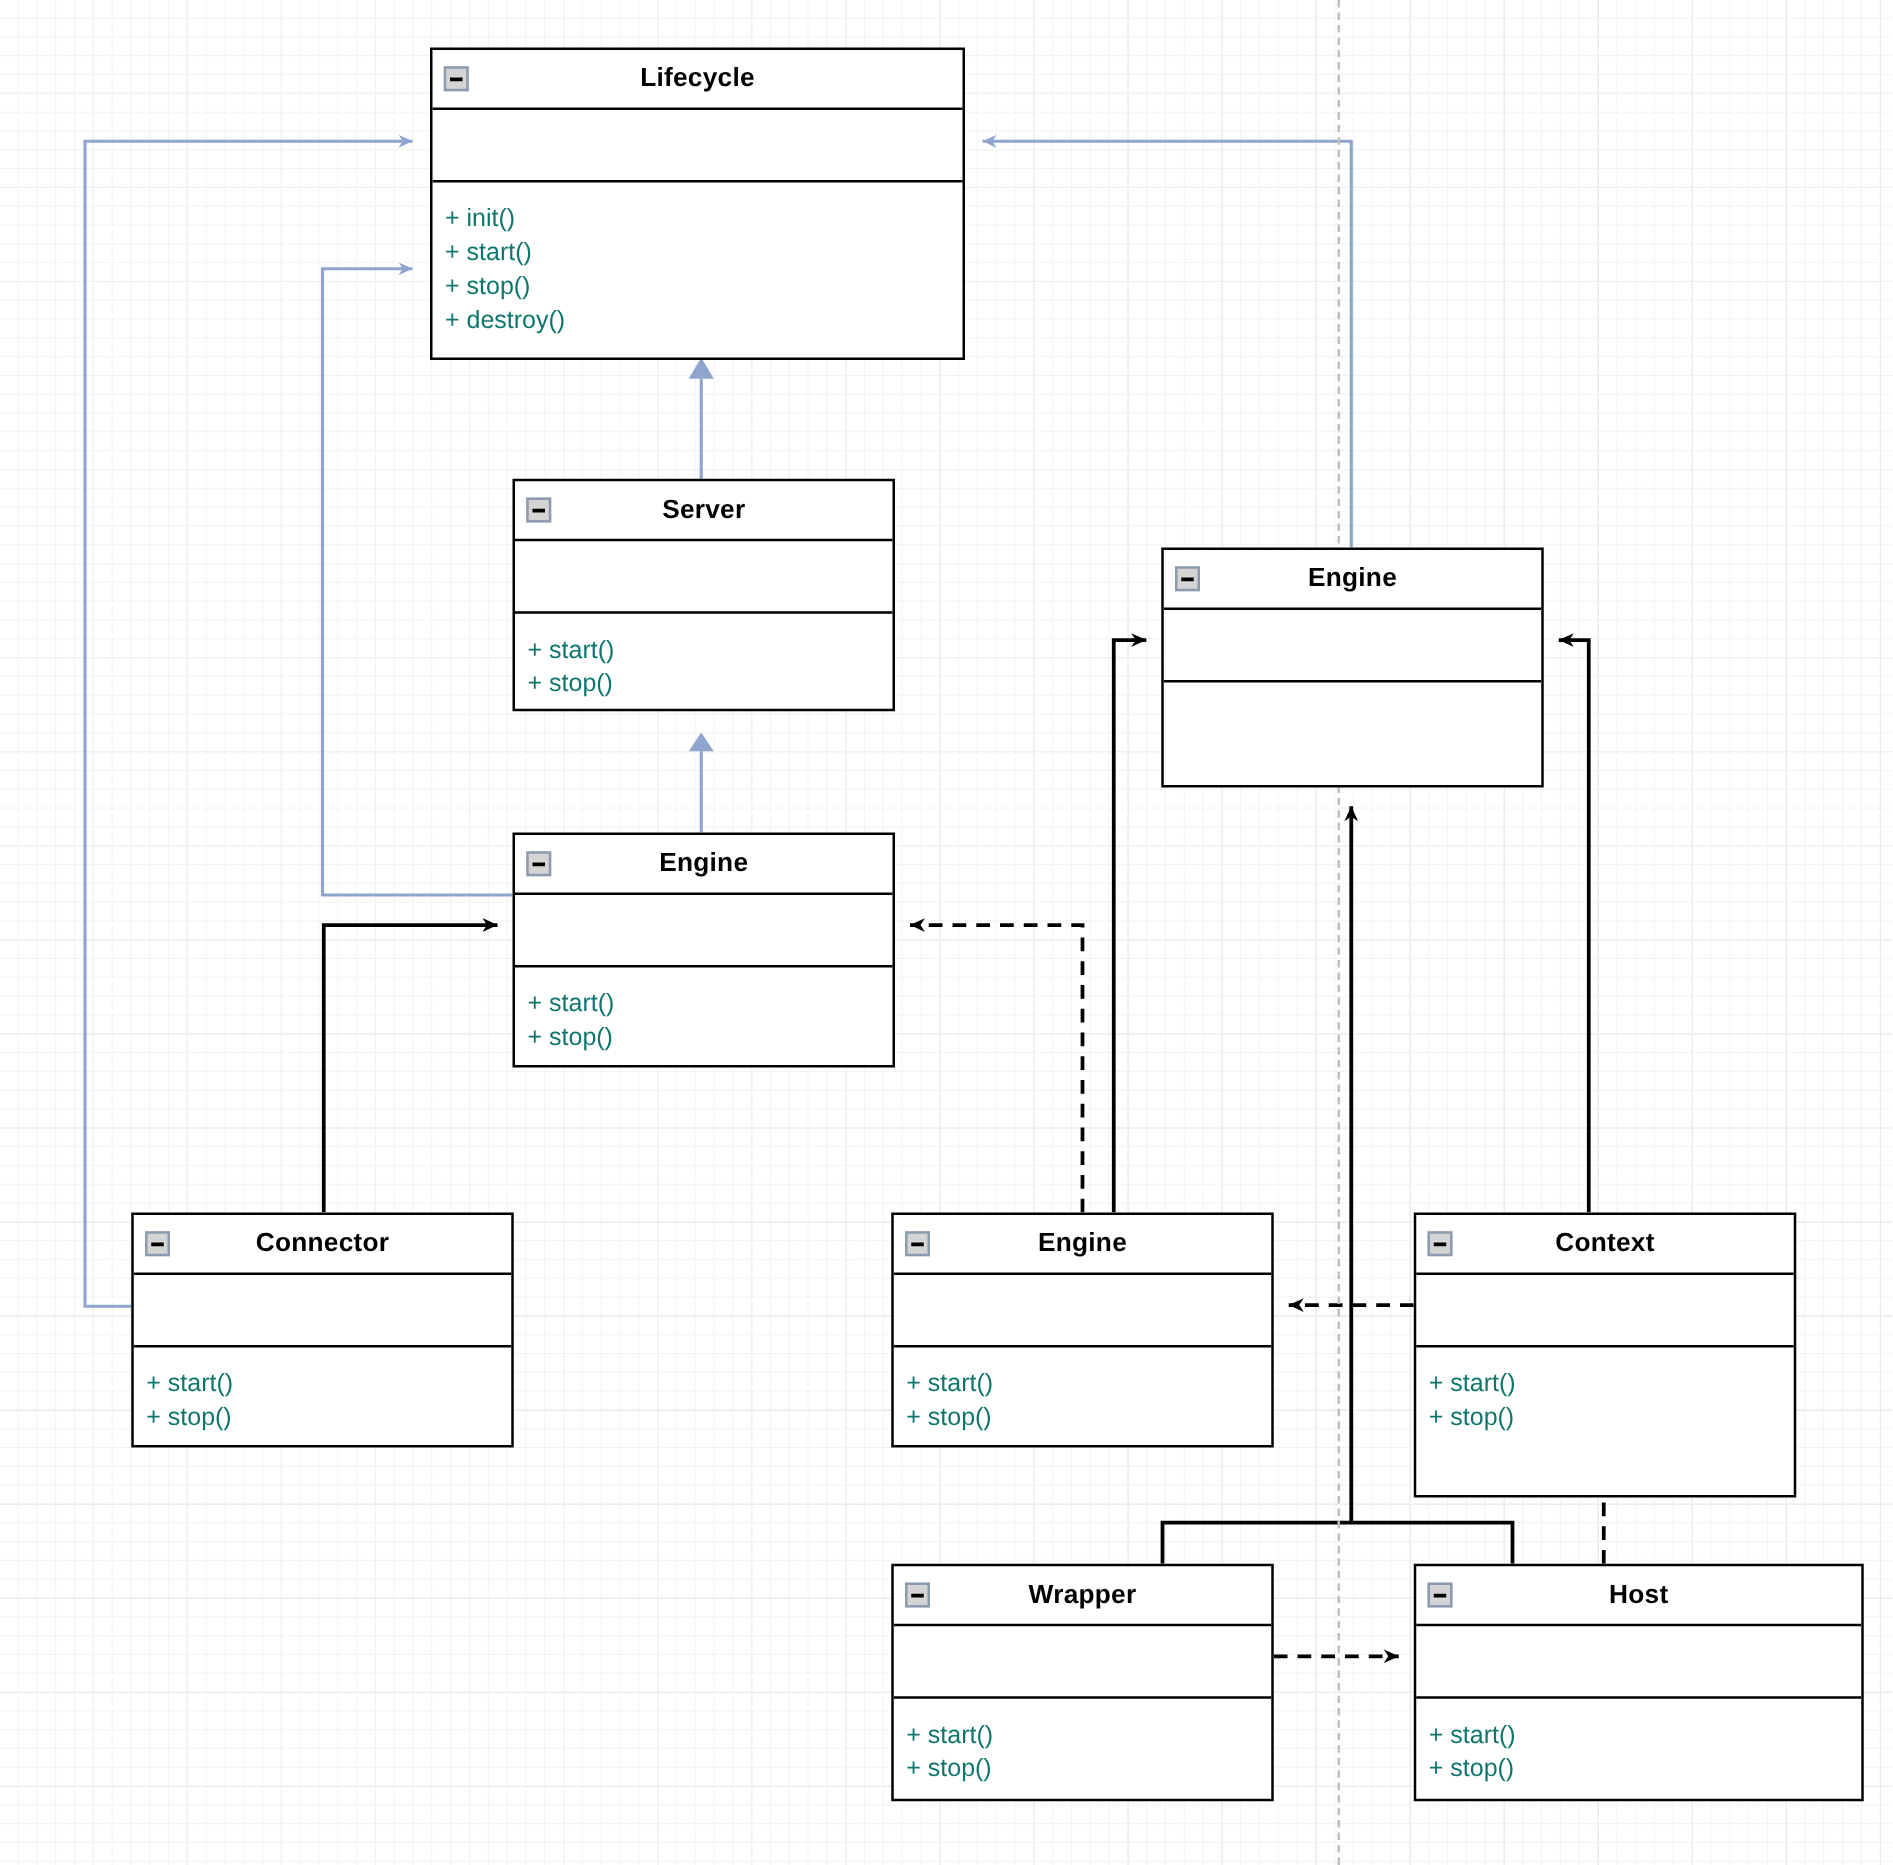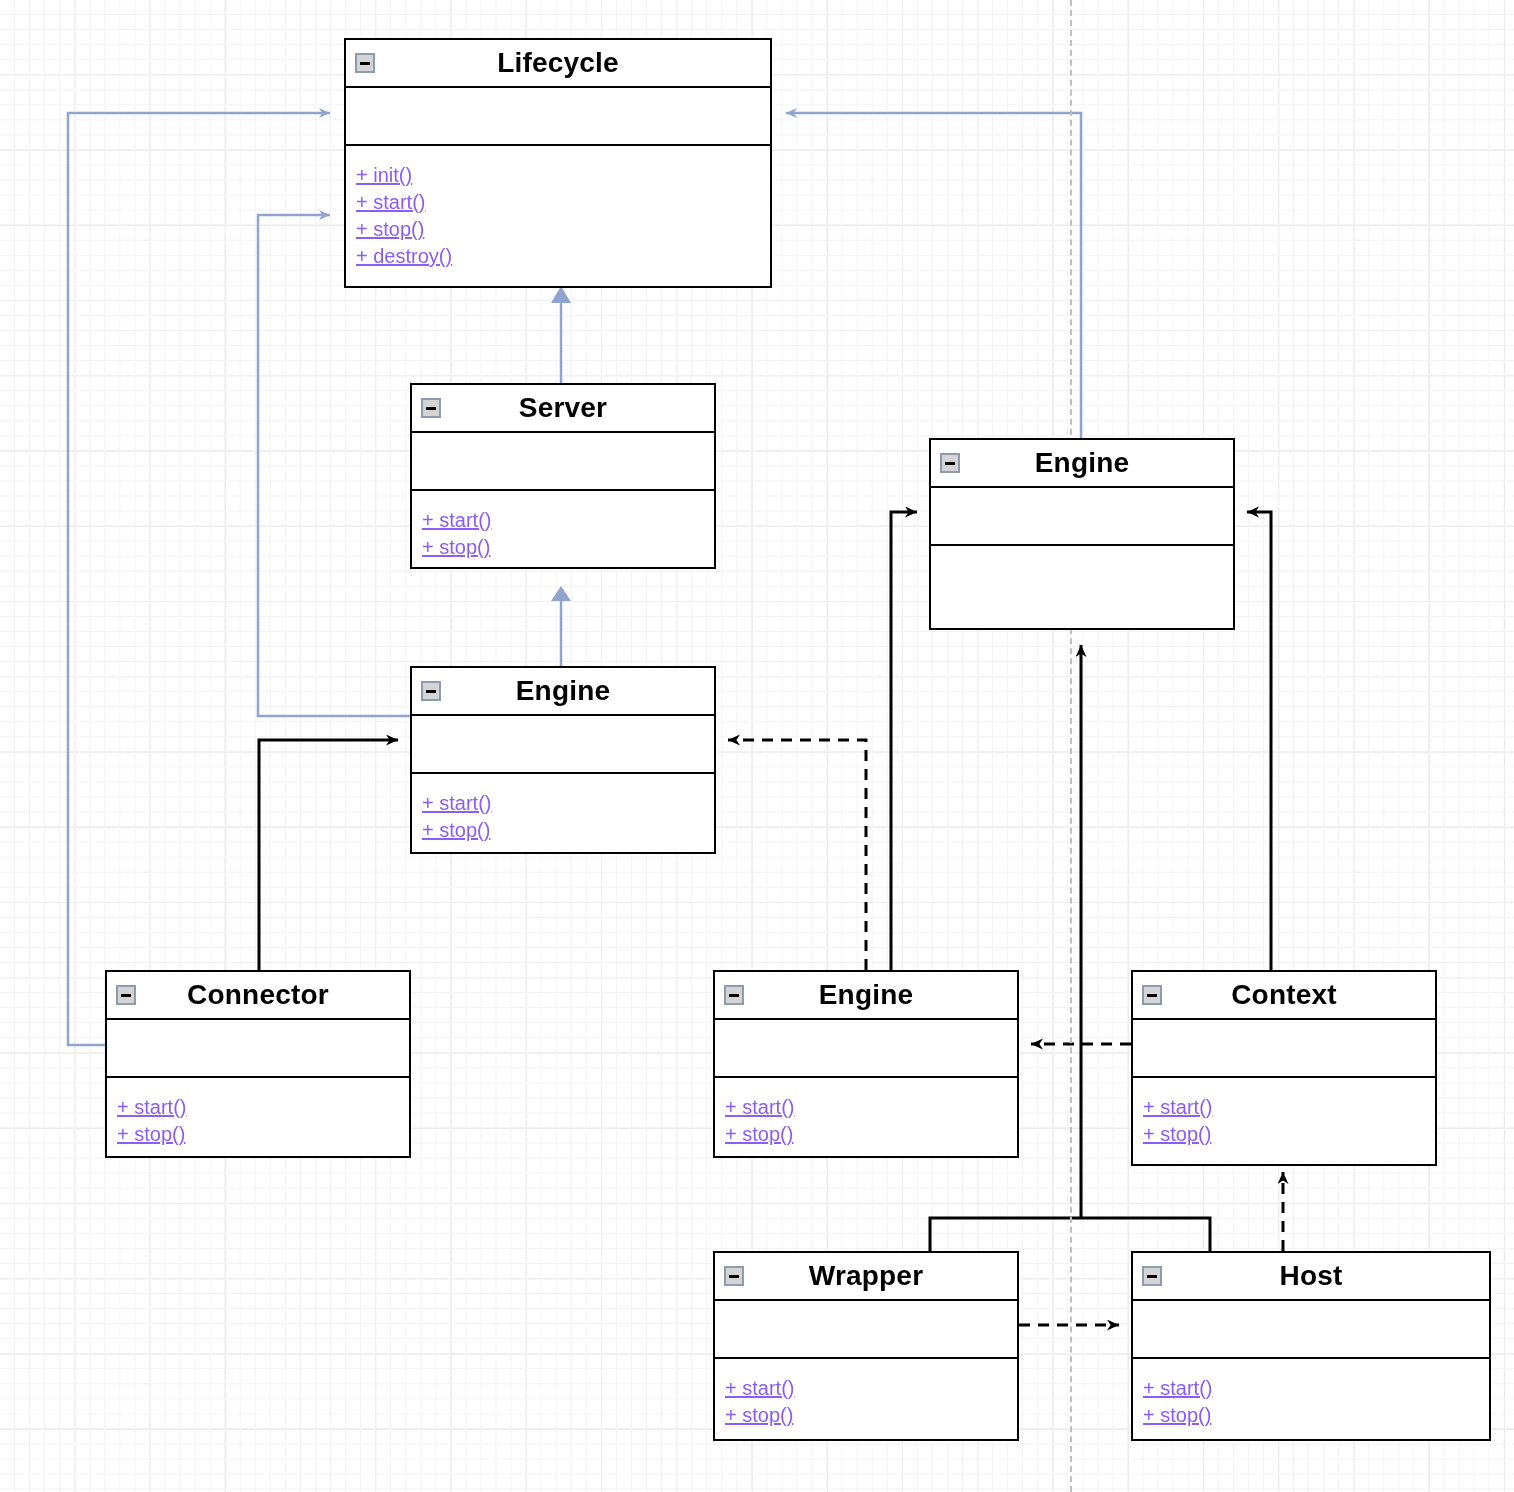--- a/index.html
+++ b/index.html
@@ -43,21 +43,21 @@
   .uml-title-row {
     position: relative;
     height: 48px;
     border-bottom: 2px solid #000000;
     box-sizing: border-box;
     display: flex;
     align-items: center;
     justify-content: center;
   }
   .uml-title {
-    font-size: 28px;
+    font-size: 21px;
     font-weight: bold;
     color: #000000;
     letter-spacing: 0.2px;
   }
   .collapse-icon {
     position: absolute;
     left: 9px;
     top: 50%;
     transform: translateY(-50%);
     width: 20px;
@@ -79,24 +79,23 @@
     height: 58px;
     border-bottom: 2px solid #000000;
     box-sizing: border-box;
   }
   .uml-ops {
     padding: 16px 10px 8px 10px;
     box-sizing: border-box;
   }
   .op-line {
     font-size: 20px;
-    color: #8b5cf6;
+    color: #0f766e;
     line-height: 27px;
     white-space: nowrap;
-    text-decoration: underline;
   }
   .pagebreak {
     position: absolute;
     top: 0;
     width: 0;
     height: 1492px;
     border-left: 2px dashed #bfbfbf;
     z-index: 1;
   }
 </style>
@@ -251,21 +250,21 @@
         </span>
       <span class="uml-title">Engine</span>
     </div>
     <div class="uml-attrs"></div>
     <div class="uml-ops">
       <div class="op-line">+ start()</div>
       <div class="op-line">+ stop()</div>
     </div>
   </div>
 
-  <div class="uml-class" style="left:1131px; top:970px; width:306px; height:196px;">
+  <div class="uml-class" style="left:1131px; top:970px; width:306px; height:228px;">
     <div class="uml-title-row">
       <span class="collapse-icon">
           <i></i>
         </span>
       <span class="uml-title">Context</span>
     </div>
     <div class="uml-attrs"></div>
     <div class="uml-ops">
       <div class="op-line">+ start()</div>
       <div class="op-line">+ stop()</div>

